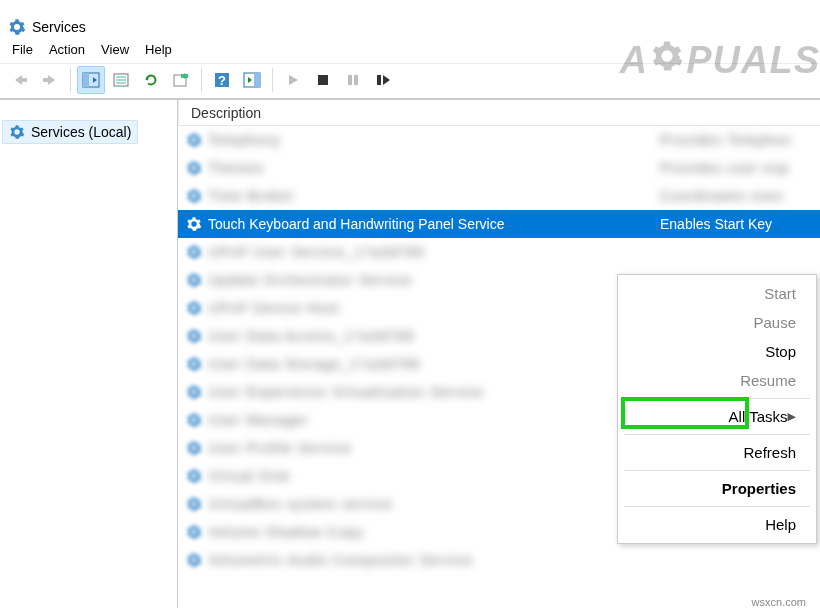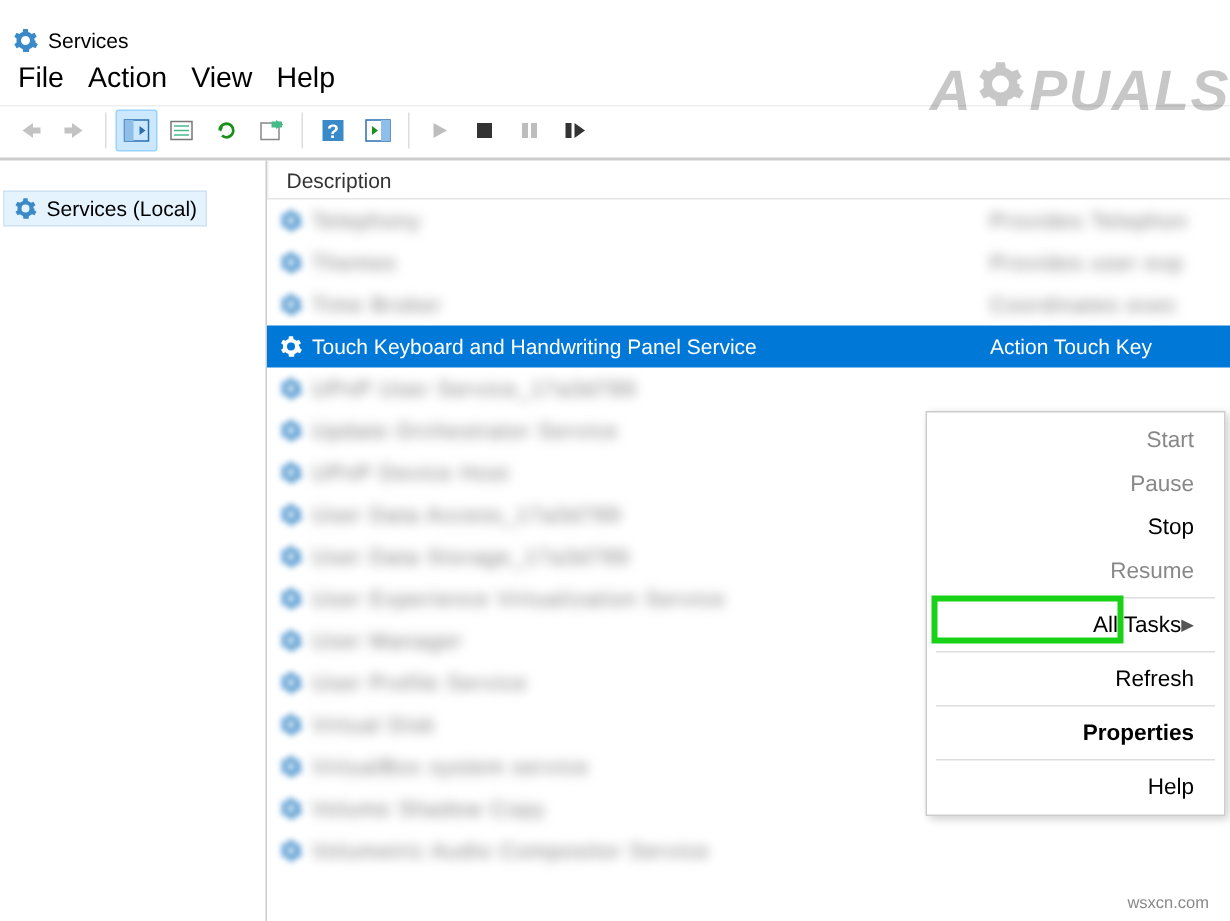--- a/index.html
+++ b/index.html
@@ -3,21 +3,21 @@
 <meta charset="utf-8">
 <style>
   * { box-sizing: border-box; font-family: "Segoe UI", Tahoma, sans-serif; }
   body { margin: 0; background: #fff; width: 820px; height: 614px; overflow: hidden; font-size: 14px; }
 
   
   .title-bar { display: flex; align-items: center; gap: 6px; padding: 18px 8px 2px; }
   .title-bar .title { font-size: 14px; color: #000; }
 
   
-  .menu-bar { display: flex; gap: 16px; padding: 4px 12px 6px; font-size: 19px; }
+  .menu-bar { display: flex; gap: 16px; padding: 4px 12px 6px; font-size: 13px; }
   .menu-bar span { cursor: pointer; }
 
   
   .toolbar { display: flex; align-items: center; gap: 2px; padding: 2px 6px 4px; border-bottom: 1px solid #ccc; border-top: 1px solid #eee; }
   .tb-btn { width: 28px; height: 28px; display: inline-flex; align-items: center; justify-content: center; border: 1px solid transparent; border-radius: 2px; position: relative; }
   .tb-btn.active { background: #cce8ff; border-color: #99d1ff; }
   .tb-btn.disabled { opacity: .35; }
   .tb-sep { width: 1px; height: 24px; background: #ddd; margin: 0 4px; }
 
   
@@ -214,21 +214,21 @@
         </div>
         <div class="row selected">
           <div class="cell-name">
             <span class="gear">
               <svg width="16" height="16" viewBox="0 0 24 24">
                 <path fill="#3a89c9" d="M12 8a4 4 0 1 0 .001 8.001A4 4 0 0 0 12 8zm9 4c0 .6-.05 1.18-.15 1.74l2.1 1.63-2 3.46-2.47-1a9 9 0 0 1-3.01 1.74l-.37 2.63H9.9l-.37-2.63a9 9 0 0 1-3.01-1.74l-2.47 1-2-3.46 2.1-1.63C4.05 13.18 4 12.6 4 12s.05-1.18.15-1.74L2.05 8.63l2-3.46 2.47 1a9 9 0 0 1 3.01-1.74L9.9 1.8h4.2l.37 2.63a9 9 0 0 1 3.01 1.74l2.47-1 2 3.46-2.1 1.63c.1.56.15 1.14.15 1.74z"></path>
               </svg>
             </span>
             <span>Touch Keyboard and Handwriting Panel Service</span>
           </div>
-          <div class="cell-desc"><span style="color: rgb(255, 255, 255);">Action Touch Key</span></div>
+          <div class="cell-desc"><span style="color: rgb(255, 255, 255);">Enables Start Key</span></div>
         </div>
         <div class="row">
           <div class="cell-name">
             <span class="gear" style="filter: blur(2px);">
               <svg width="16" height="16" viewBox="0 0 24 24">
                 <path fill="#3a89c9" d="M12 8a4 4 0 1 0 .001 8.001A4 4 0 0 0 12 8zm9 4c0 .6-.05 1.18-.15 1.74l2.1 1.63-2 3.46-2.47-1a9 9 0 0 1-3.01 1.74l-.37 2.63H9.9l-.37-2.63a9 9 0 0 1-3.01-1.74l-2.47 1-2-3.46 2.1-1.63C4.05 13.18 4 12.6 4 12s.05-1.18.15-1.74L2.05 8.63l2-3.46 2.47 1a9 9 0 0 1 3.01-1.74L9.9 1.8h4.2l.37 2.63a9 9 0 0 1 3.01 1.74l2.47-1 2 3.46-2.1 1.63c.1.56.15 1.14.15 1.74z"></path>
               </svg>
             </span>
             <span class="blur-text">UPnP User Service_17a3d789</span>
           </div>

